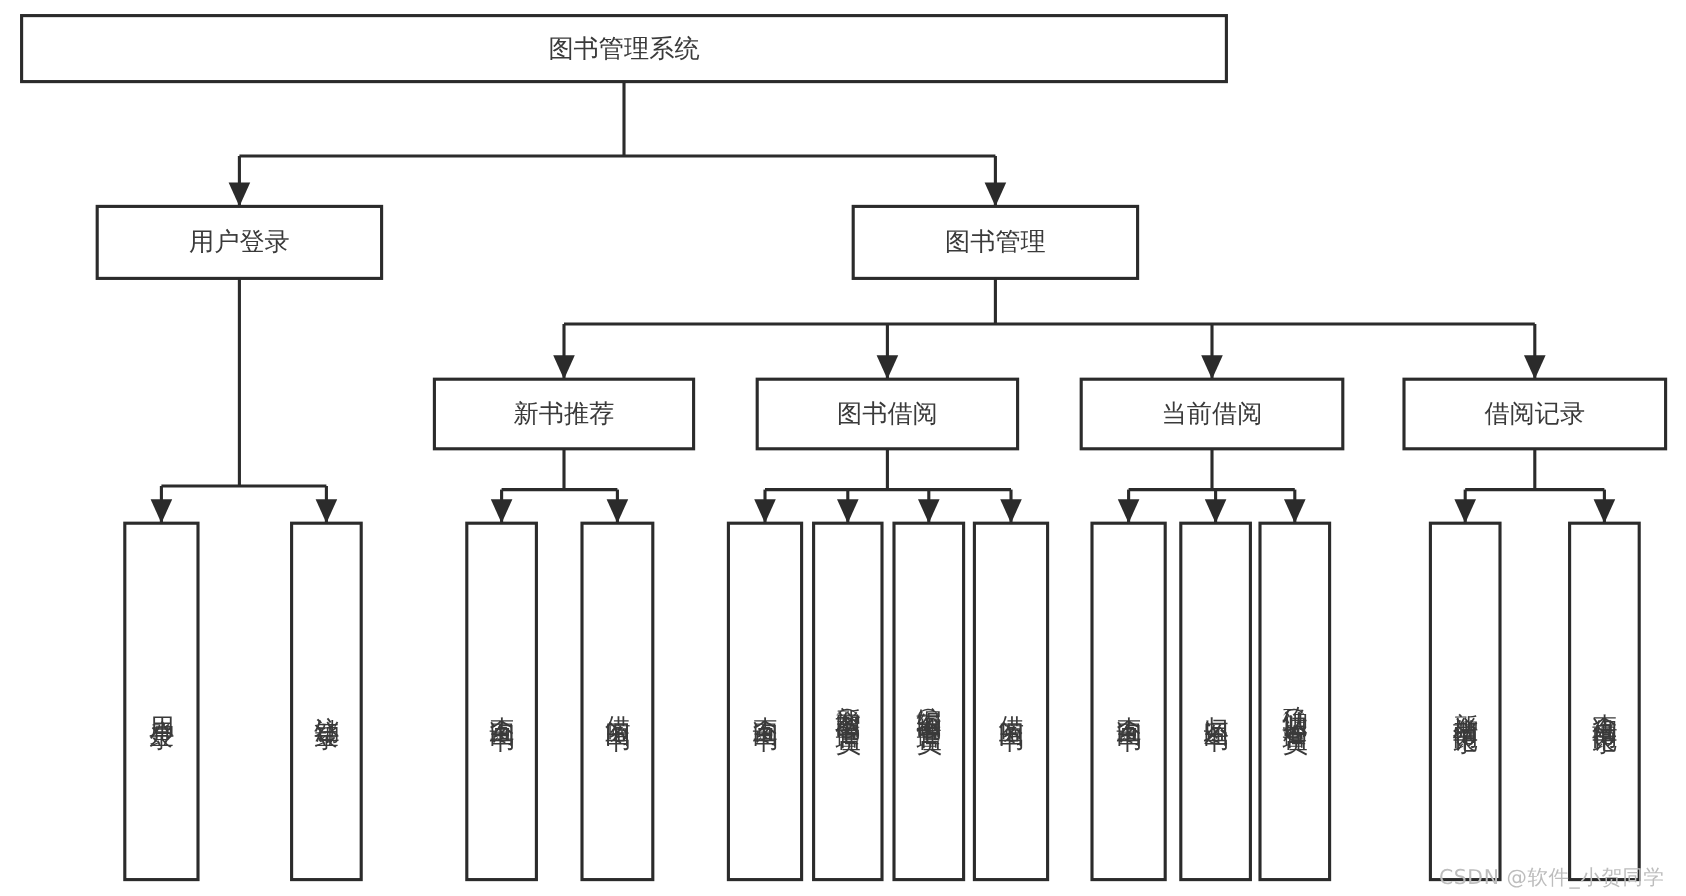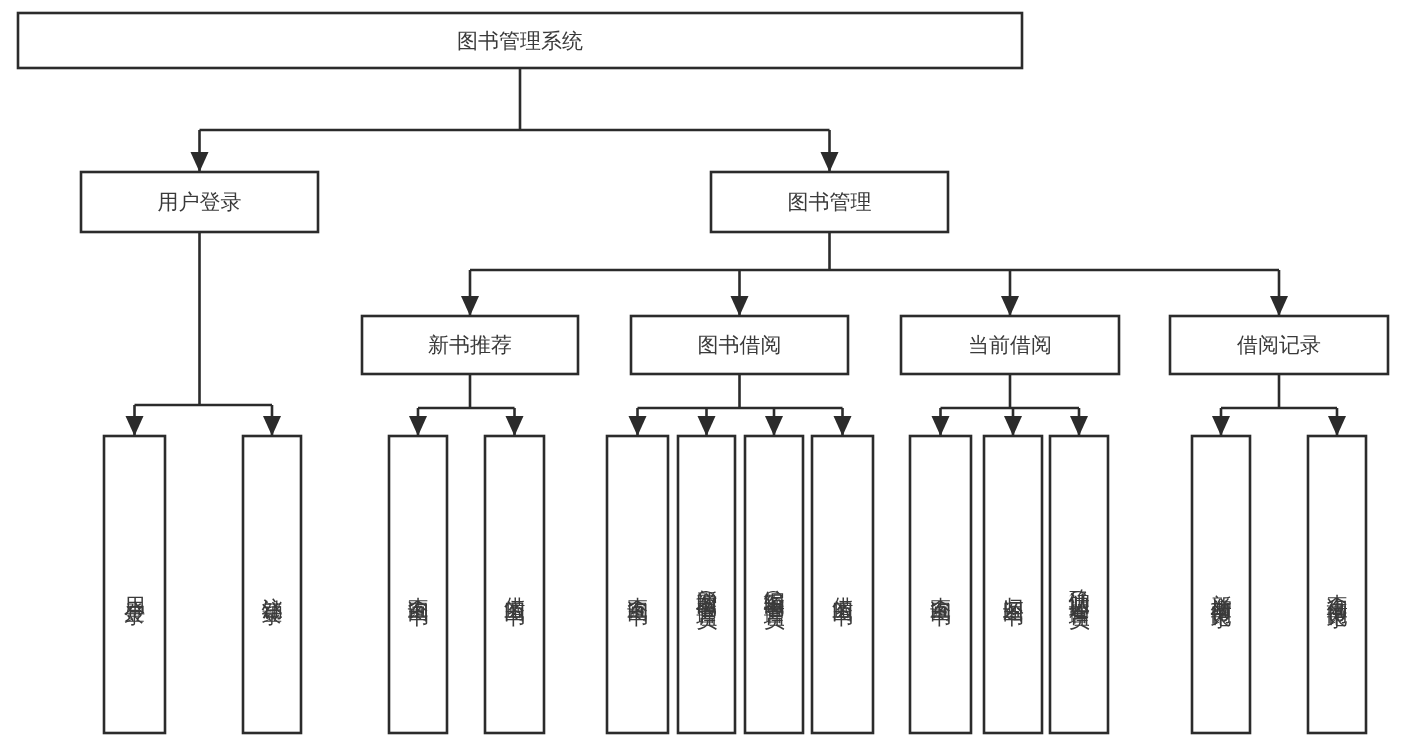--- a/index.html
+++ b/index.html
@@ -138,13 +138,14 @@
       <div class="leaf-vtext" style="left: 706.5px; top: 446px; height: 279px; display: flex; align-items: center; justify-content: center;">新增图书（管理员）</div>
       <div class="leaf-vtext" style="left: 774px; top: 446px; height: 279px; display: flex; align-items: center; justify-content: center;">编辑图书（管理员）</div>
       <div class="leaf-vtext" style="left: 842.5px; top: 446px; height: 279px; display: flex; align-items: center; justify-content: center;">借阅图书</div>
       <div class="leaf-vtext" style="left: 940.5px; top: 446px; height: 279px; display: flex; align-items: center; justify-content: center;">查询图书</div>
       <div class="leaf-vtext" style="left: 1013px; top: 446px; height: 279px; display: flex; align-items: center; justify-content: center;">归还图书</div>
       <div class="leaf-vtext" style="left: 1079px; top: 446px; height: 279px; display: flex; align-items: center; justify-content: center;">确认归还（管理员）</div>
       <div class="leaf-vtext" style="left: 1221px; top: 446px; height: 279px; display: flex; align-items: center; justify-content: center;">新增借阅记录</div>
       <div class="leaf-vtext" style="left: 1337px; top: 446px; height: 279px; display: flex; align-items: center; justify-content: center;">查询借阅记录</div>
     </div>
 
+  <div class="watermark">CSDN @软件_小贺同学</div>
 </div>
 
 </body></html>

